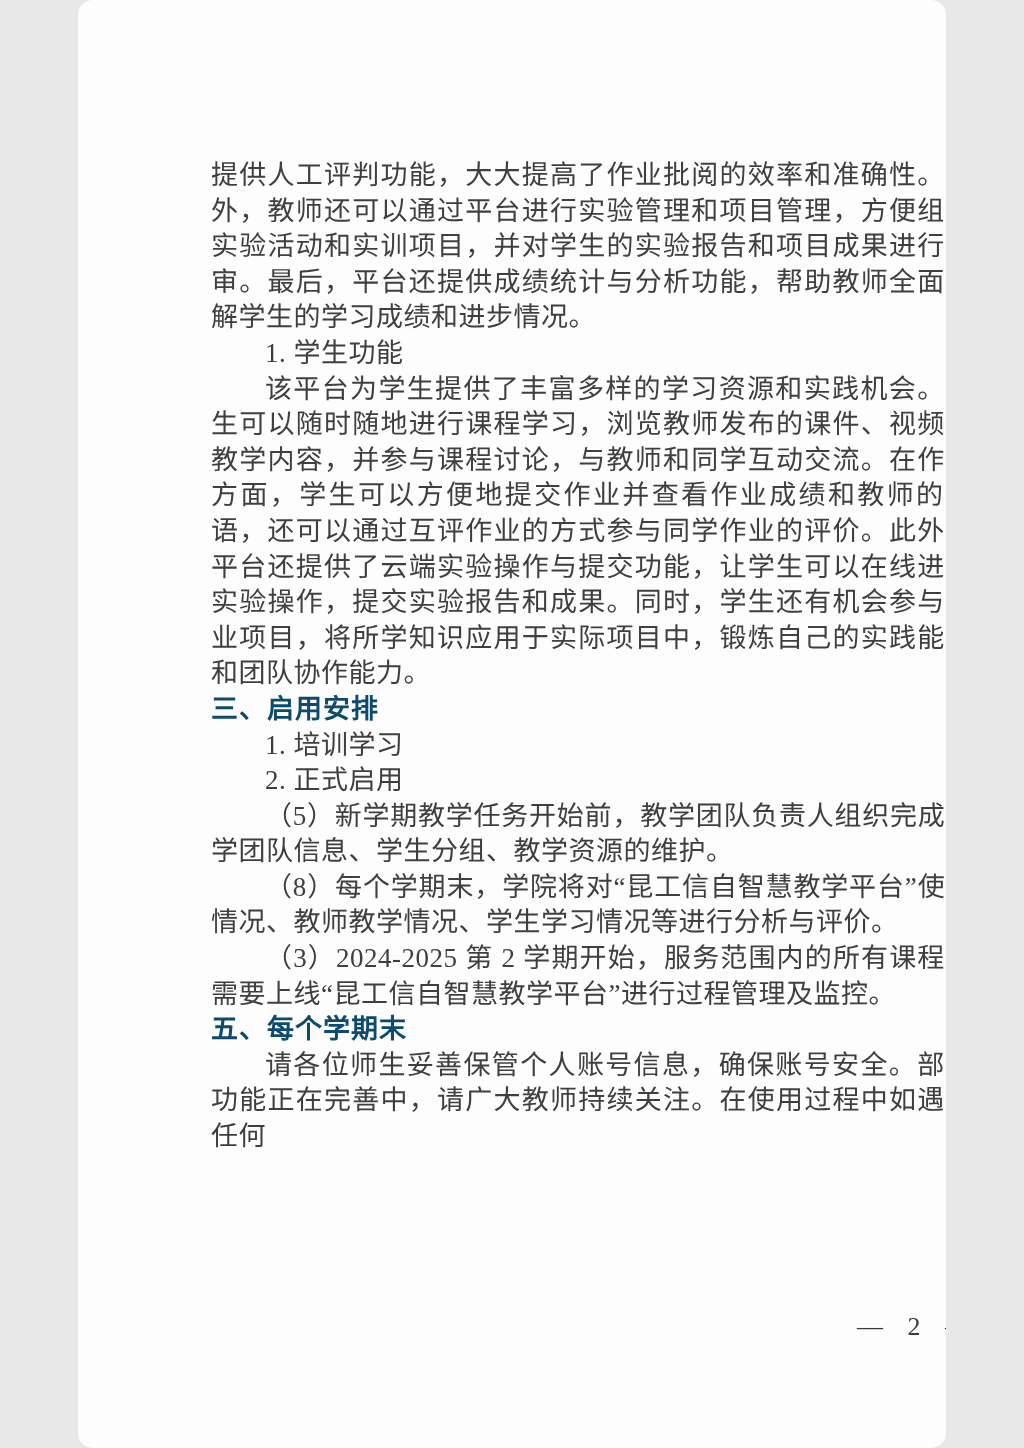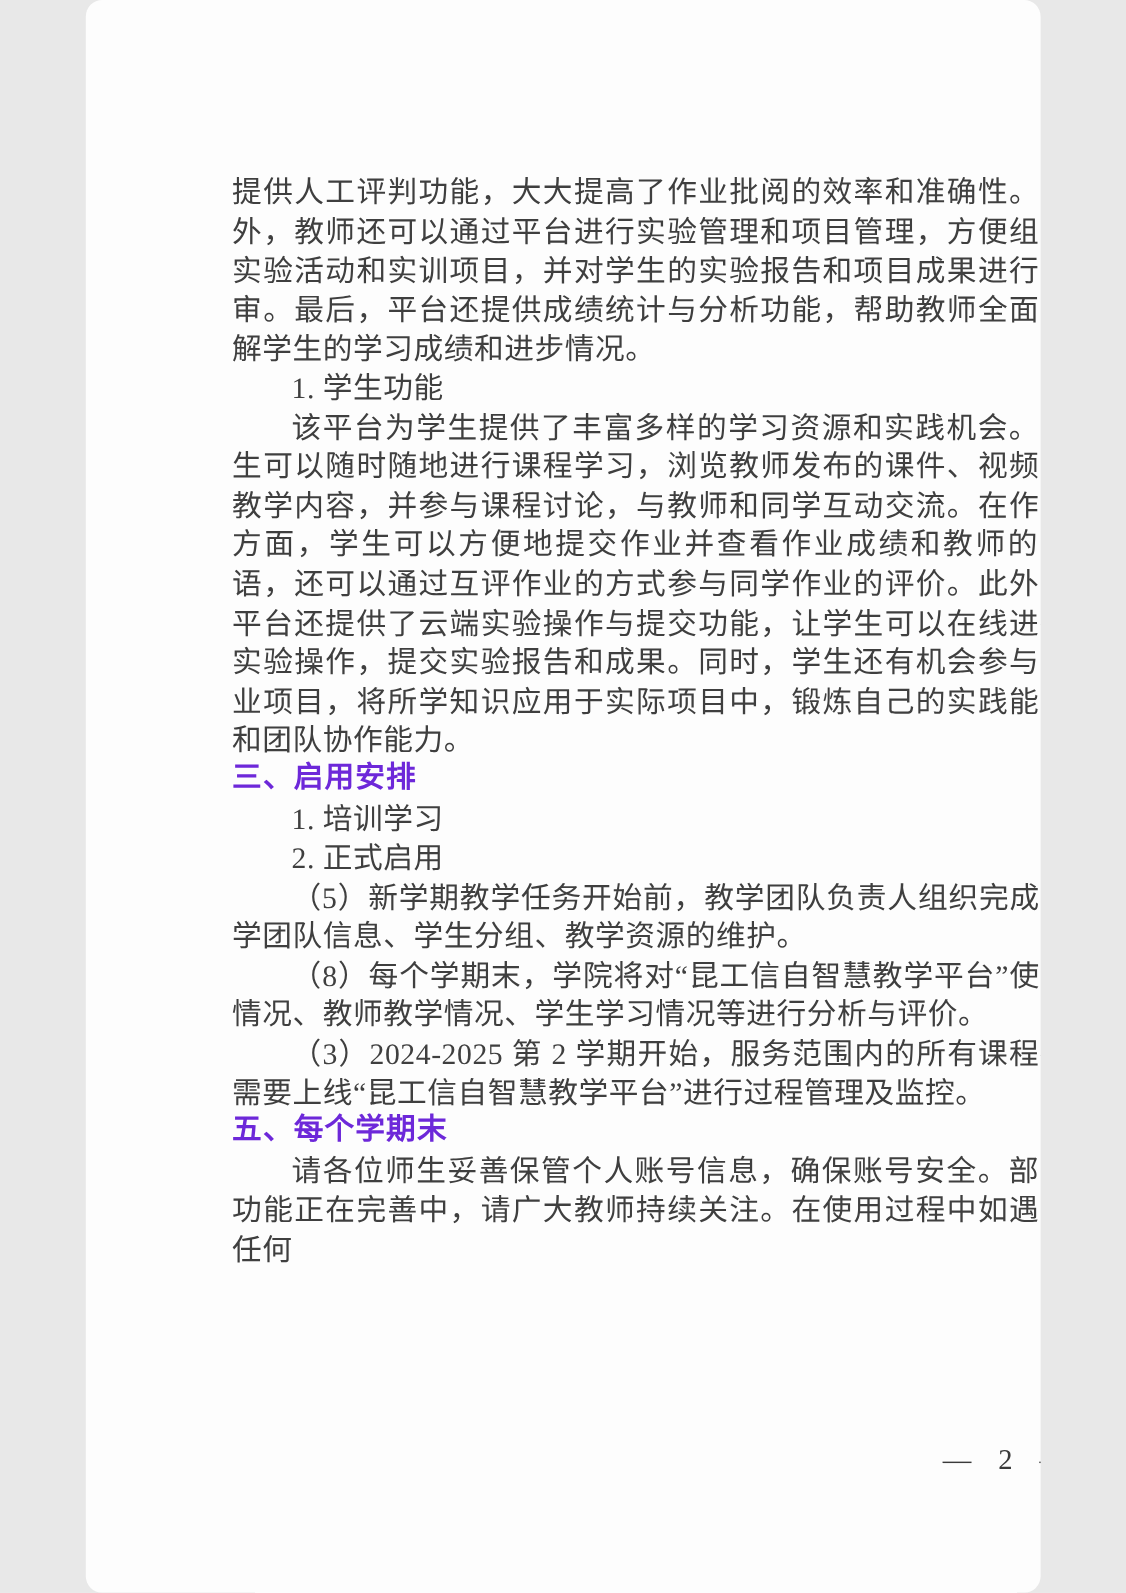--- a/index.html
+++ b/index.html
@@ -36,23 +36,23 @@
   .para-noindent {
     text-indent: 0;
   }
   .para-indent {
     text-indent: 2em;
   }
   .subhead {
     text-indent: 2em;
   }
   .section-heading {
-    font-family: Liberation Mono, monospace;
+    font-family: Liberation Serif, serif;
     font-weight: 700;
-    color: #6d28d9;
+    color: #0c4a6e;
     text-indent: 0;
     letter-spacing: 1px;
   }
   .page-footer {
     position: absolute;
     top: 1312px;
     left: 133px;
     width: 762px;
     text-align: right;
     font-size: 26px;

